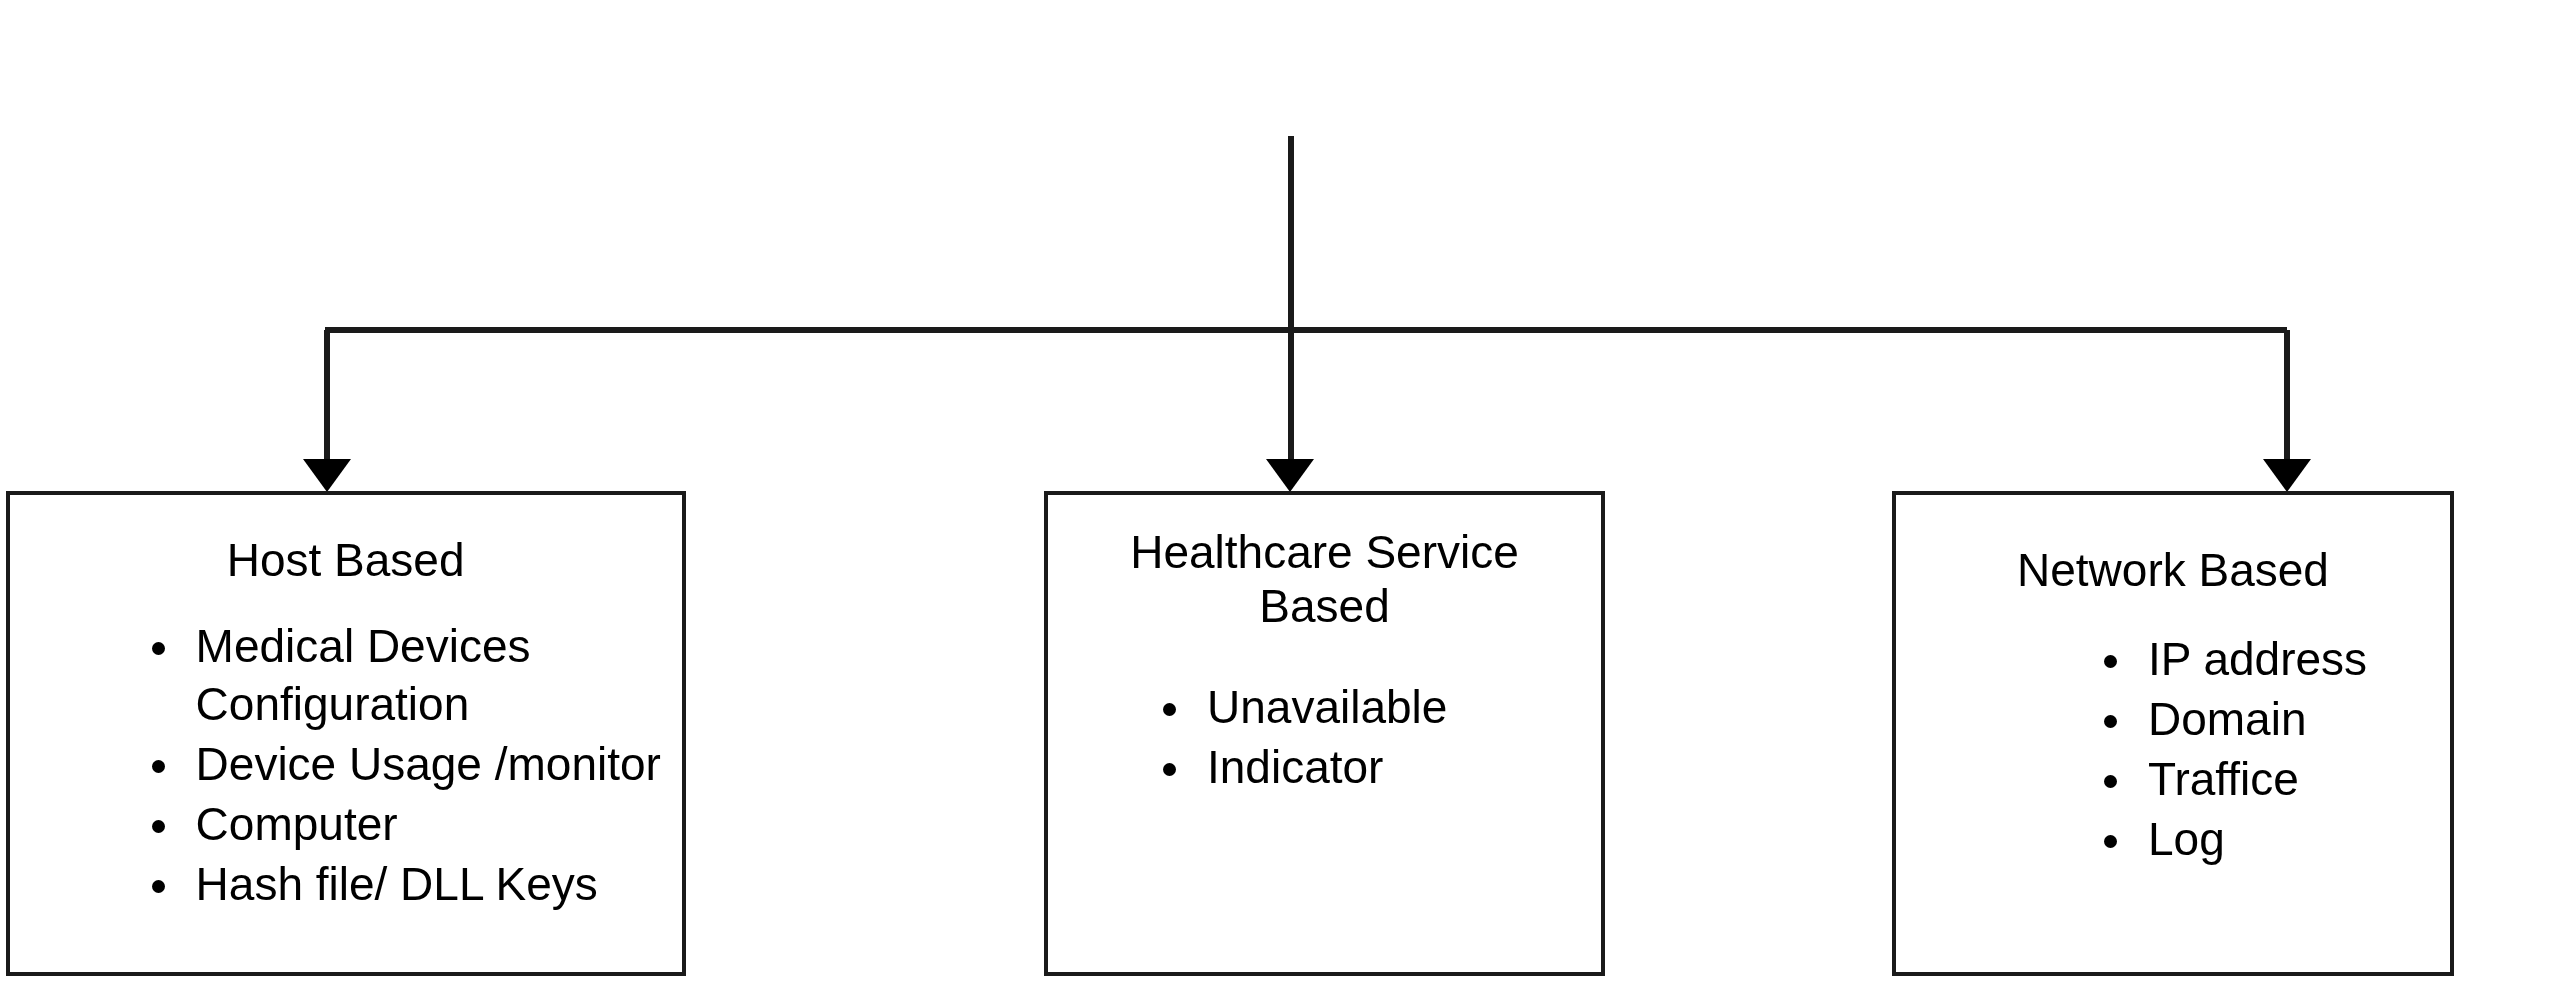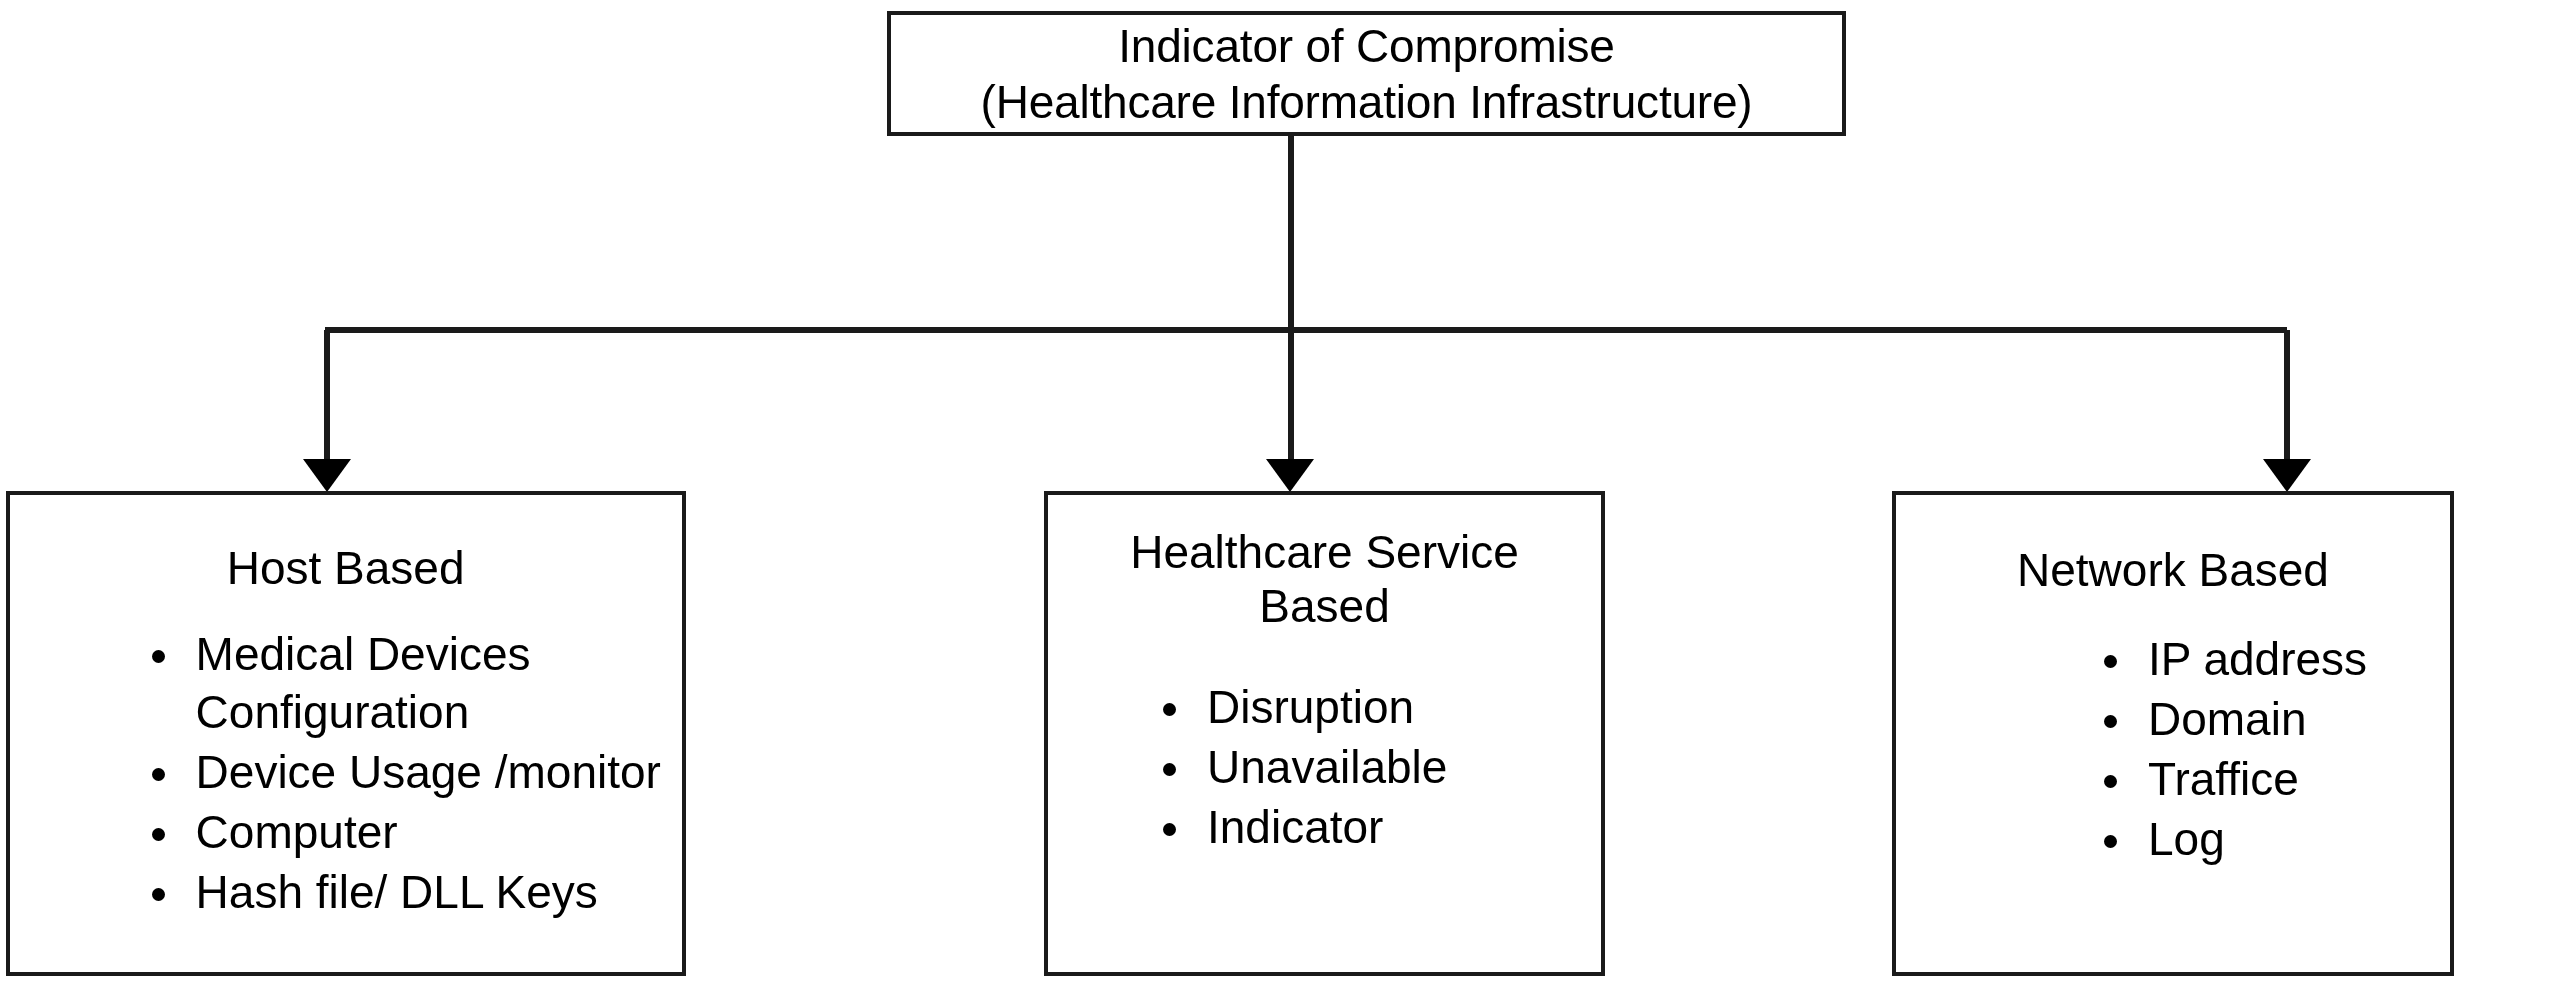--- a/index.html
+++ b/index.html
@@ -54,21 +54,21 @@
   #node-host     { left: 5.6px;    width: 680px; }
   #node-service  { left: 1044px; width: 561px; }
   #node-network  { left: 1892px; width: 562px; }
 
   .child-title {
     text-align: center;
     font-size: 46px;
     line-height: 54px;
     padding: 0 24px;
   }
-  #node-host .child-title   { margin-top: 24px; }
+  #node-host .child-title   { margin-top: 16px; }
   #node-service .child-title{ margin-top: 8px; }
   #node-network .child-title{ margin-top: 26px; }
 
   .bullet-list {
     list-style: none;
     margin: 0;
     padding: 0;
     font-size: 46px;
     line-height: 58px;
   }
@@ -117,24 +117,20 @@
   }
   #arrow-left   { left: 303px;  top: 459px; }
   #arrow-center { left: 1266px; top: 459px; }
   #arrow-right  { left: 2263px; top: 459px; }
 </style>
 </head>
 <body>
 
 <div id="canvas">
 
-  <div class="node" id="root-node">
-    <div class="title-line">Indicator of Compromise</div>
-    <div class="title-line">(Healthcare Information Infrastructure)</div>
-  </div>
 
   <div class="conn vline" id="stem-root"></div>
   <div class="conn hline" id="bus-main"></div>
   <div class="conn vline" id="drop-left"></div>
   <div class="conn vline" id="drop-center"></div>
   <div class="conn vline" id="drop-right"></div>
 
   <div class="arrowhead" id="arrow-left"></div>
   <div class="arrowhead" id="arrow-center"></div>
   <div class="arrowhead" id="arrow-right"></div>
@@ -148,21 +144,20 @@
       <li>Hash file/ DLL Keys</li>
     </ul>
   </div>
 
   <div class="node child-node" id="node-service">
     <div class="child-title">
       <div>Healthcare Service</div>
       <div>Based</div>
     </div>
     <ul class="bullet-list">
-      <li>Disruption</li>
       <li>Unavailable</li>
       <li>Indicator</li>
     </ul>
   </div>
 
   <div class="node child-node" id="node-network">
     <div class="child-title">Network Based</div>
     <ul class="bullet-list">
       <li>IP address</li>
       <li>Domain</li>

